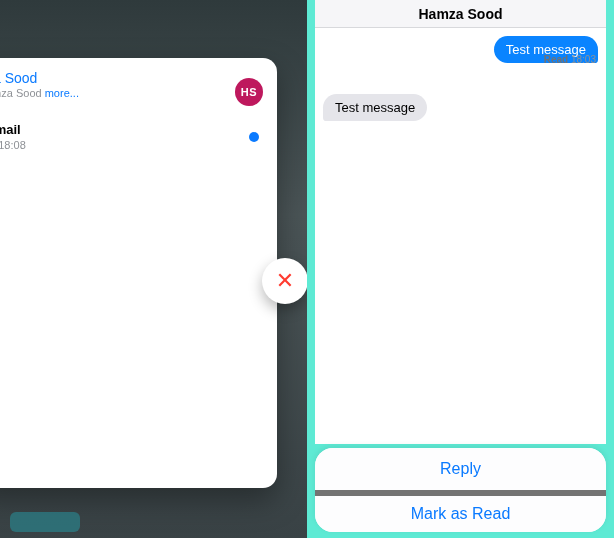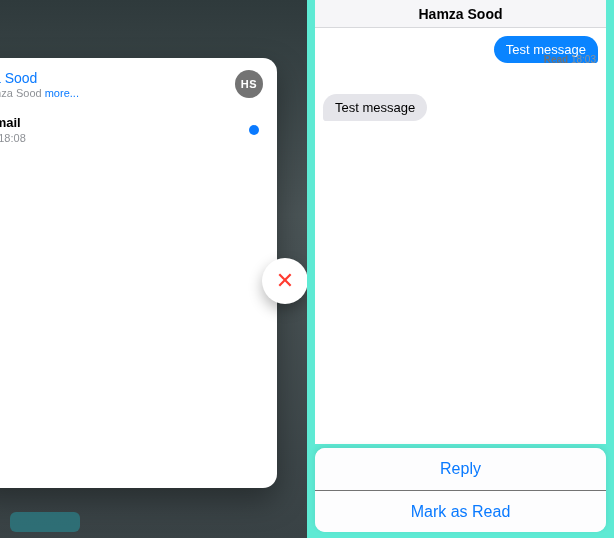--- a/index.html
+++ b/index.html
@@ -19,23 +19,24 @@
     box-shadow: 0 12px 30px rgba(0,0,0,0.35);
     padding: 12px 14px 14px 14px;
   }
   .mail-head { display:flex; justify-content:space-between; align-items:flex-start; }
   .mail-head-text { display:flex; flex-direction:column; }
   .mail-name { color:#0a7aff; font-size:14px; font-weight:400; }
   .mail-sub { color:#8e9196; font-size:11px; margin-top:1px; }
   .mail-sub a { color:#0a7aff; text-decoration:none;text-align:right; }
   .avatar {
     width:28px; height:28px; border-radius:50%;
-    background:#737373; color:#fff; font-size:11px; font-weight:600;
+    background:#be185d; color:#fff; font-size:11px; font-weight:600;
     display:flex; align-items:center; justify-content:center;
     letter-spacing:0.5px;
+    margin-top:8px;
   }
   .mail-row { display:flex; justify-content:space-between; align-items:center; margin-top:16px; }
   .mail-row-left { display:flex; flex-direction:column; }
   .mail-subject { color:#000; font-size:13px; font-weight:700; }
   .mail-time { color:#8e9196; font-size:11px; margin-top:2px; }
   .unread-dot { width:10px; height:10px; border-radius:50%; background:#0a7aff; margin-right:4px; }
 
   .close-pill {
     position:absolute;
     left: 262px; top: 258px;
@@ -87,28 +88,28 @@
     position:absolute; left:8px; top:66px;
     background:#e5e5ea; color:#000;
     font-size:13px; padding:6px 12px;
     border-radius:16px;
     border-bottom-left-radius:4px;
   }
 
   .action-sheet {
     position:absolute; left:8px; right:8px; bottom:6px;
     background:rgba(248,248,250,0.96);
-    border-radius:10px;
+    border-radius:18px;
     overflow:hidden;
     box-shadow:0 -2px 6px rgba(0,0,0,0.08);
   }
   .action-btn {
     height:42px; display:flex; align-items:center; justify-content:center;
     color:#0a7aff; font-size:16px;
-    border-top:1px solid #737373;
+    border-top:6px solid #737373;
     background:#fdfdfe;
   }
   .action-btn:first-child { border-top:none; }
 </style>
 </head>
 <body>
 
 <div class="root">
 
   <div class="pane pane-left">

